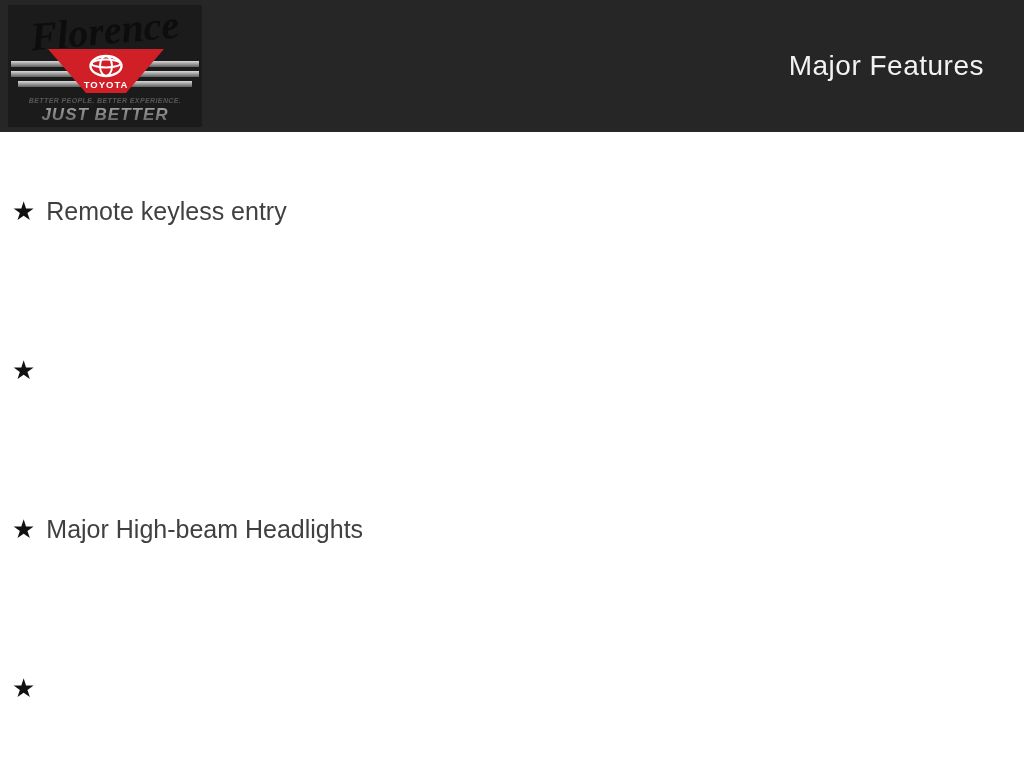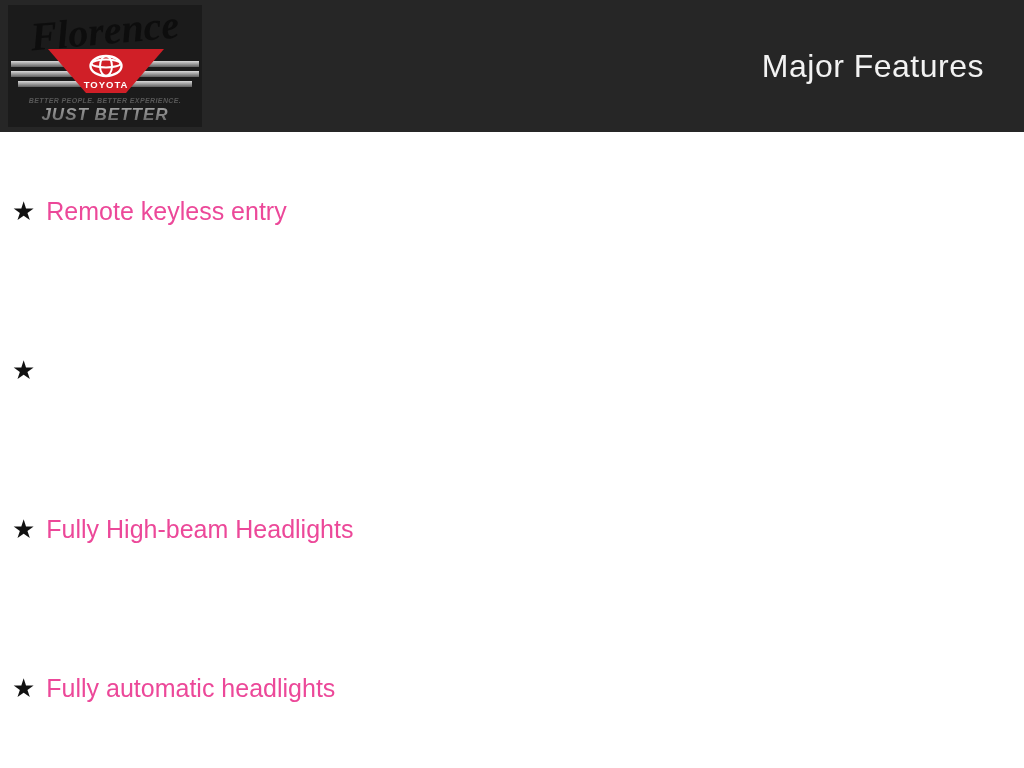--- a/index.html
+++ b/index.html
@@ -19,21 +19,21 @@
     position: absolute;
     left: 8px; top: 5px;
     width: 194px; height: 122px;
     display: block;
   }
   .header-title {
     position: absolute;
     top: 0; right: 40px; height: 132px;
     display: flex; align-items: center;
     color: #f2f2f2;
-    font-size: 32px;
+    font-size: 28px;
     letter-spacing: 0.5px;
   }
   .features {
     position: absolute;
     top: 132px; left: 0;
     width: 1024px; height: 636px;
     display: flex; flex-direction: column;
   }
   .feature-item {
     flex: 1;
@@ -43,21 +43,21 @@
   }
   .star {
     font-size: 26px;
     line-height: 1;
     color: #111111;
     margin-right: 11px;
     transform: translateY(-1px);
   }
   .feature-label {
     font-size: 25px;
-    color: #ec4899;
+    color: #404040;
   }
 </style>
 </head>
 <body>
 
 <div class="header">
 
   <svg class="logo-box" viewBox="0 0 194 122" xmlns="http://www.w3.org/2000/svg">
     <defs>
       <linearGradient id="wingGrad" x1="0" y1="0" x2="0" y2="1">
@@ -103,19 +103,18 @@
 <div class="features">
   <div class="feature-item">
     <span class="star">★</span>
     <span class="feature-label">Remote keyless entry</span>
   </div>
   <div class="feature-item">
     <span class="star">★</span>
   </div>
   <div class="feature-item">
     <span class="star">★</span>
-    <span class="feature-label">Fully High-beam Headlights</span>
+    <span class="feature-label">Major High-beam Headlights</span>
   </div>
   <div class="feature-item">
     <span class="star">★</span>
-    <span class="feature-label">Fully automatic headlights</span>
   </div>
 </div>
 
 </body></html>

